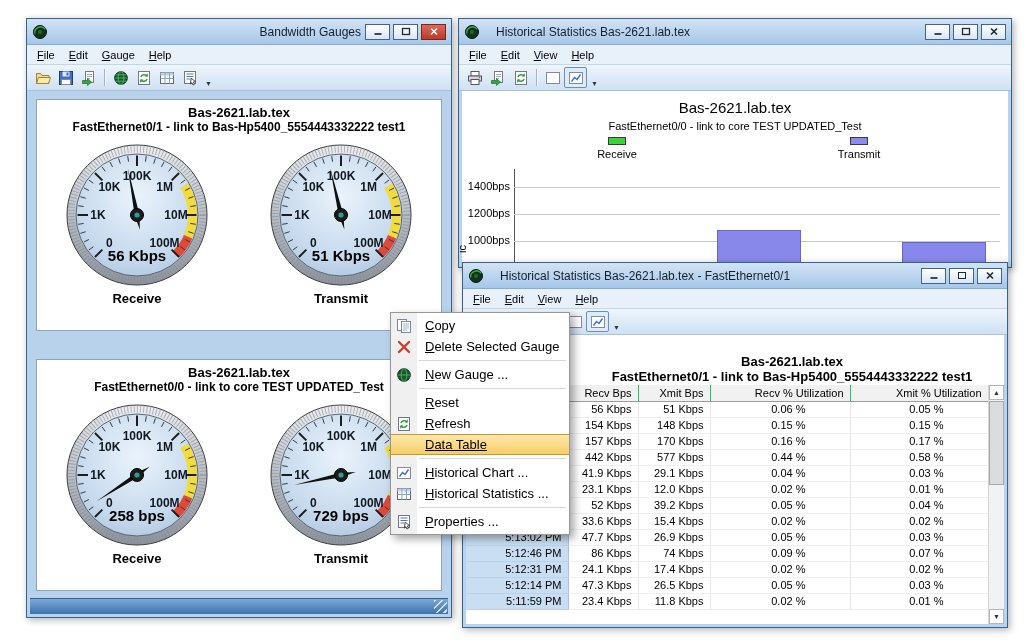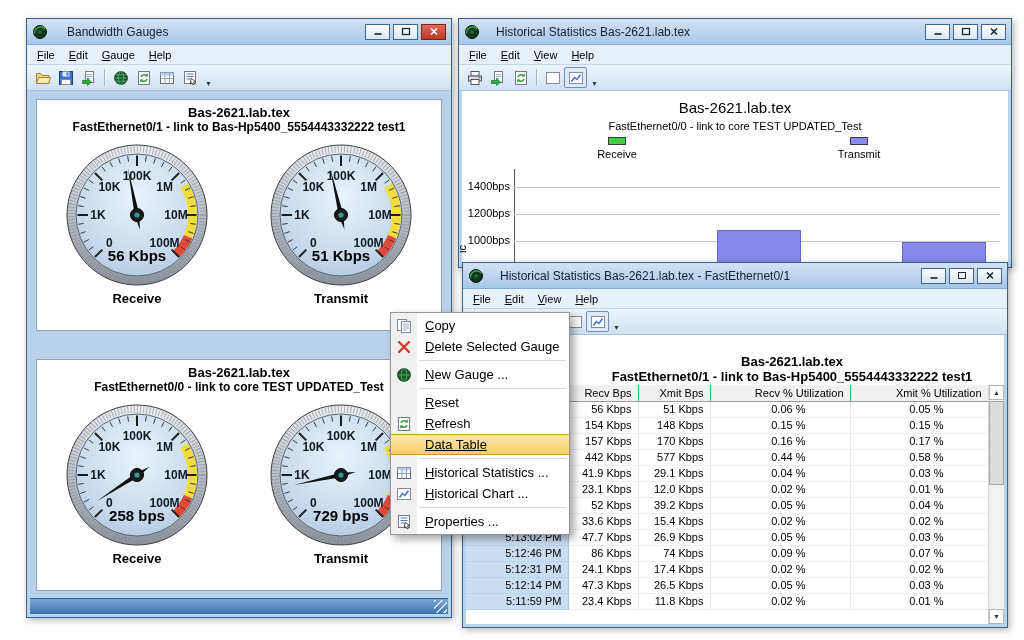--- a/index.html
+++ b/index.html
@@ -4,21 +4,21 @@
 <style>
   *{margin:0;padding:0;box-sizing:border-box;}
   html,body{width:1024px;height:640px;}
   body{position:relative;background:#fff;font-family:"Liberation Sans",sans-serif;font-size:11px;color:#000;overflow:hidden;}
   .window{position:absolute;border:1px solid #39618f;background:#b8d3ee;box-shadow:2px 2px 7px rgba(0,0,0,.3);}
   .titlebar{height:26px;background:linear-gradient(#d2e3f5,#a6c7e8);display:flex;align-items:center;padding:0 5px;border-bottom:1px solid #86abd4;position:relative;}
   .appicon{width:16px;height:16px;display:inline-block;}
   .appicon svg{width:16px;height:16px;display:block;}
   .title{font-size:12px;color:#14202c;white-space:nowrap;}
   .title.tleft{margin-left:16px;}
-  .title.tcenter{position:absolute;left:40px;right:90px;text-align:left;}
+  .title.tcenter{position:absolute;left:40px;right:90px;text-align:right;}
   .winbtns{margin-left:auto;display:flex;gap:3px;z-index:2;}
   .winbtn{width:25px;height:16px;border:1px solid #41648c;background:linear-gradient(#ffffff,#d9e6f4);display:flex;align-items:center;justify-content:center;color:#1c2a3a;cursor:default;}
   .winbtn svg{width:10px;height:9px;display:block;}
   .winbtn.close-red{background:linear-gradient(#e0695a,#b93a27);border-color:#7c2619;color:#fff;}
   .menubar{height:20px;background:#e8f1fa;display:flex;align-items:center;padding-left:3px;border-bottom:1px solid #c3d6ea;}
   .mi{padding:2px 7px;display:inline-block;}
   .u::first-letter{text-decoration:underline;}
   .toolbar{height:26px;background:linear-gradient(#eef5fc,#cfe1f3);display:flex;align-items:center;padding-left:4px;border-bottom:1px solid #a9c2dc;}
   .tbtn{width:23px;height:21px;display:inline-flex;align-items:center;justify-content:center;border:1px solid transparent;border-radius:2px;}
   .tbtn svg{width:16px;height:16px;display:block;}
@@ -744,36 +744,36 @@
       <span class="ctx-label u">Refresh</span>
     </div>
     <div class="ctx-item hl">
       <span class="ctx-icon"></span>
       <span class="ctx-label u">Data Table</span>
     </div>
     <div class="ctx-sep"></div>
     <div class="ctx-item">
       <span class="ctx-icon">
         <svg viewBox="0 0 16 16">
+          <rect x="1.5" y="2.5" width="13" height="11" fill="#fff" stroke="#889"></rect>
+          <path d="M3.5 11.5l3-4 2.5 2 3.5-5" fill="none" stroke="#3b6fd4" stroke-width="1.4"></path>
+        </svg>
+      </span>
+      <span class="ctx-label u">Historical Chart ...</span>
+    </div>
+    <div class="ctx-item">
+      <span class="ctx-icon">
+        <svg viewBox="0 0 16 16">
           <rect x="1.5" y="2.5" width="13" height="11" fill="#fff" stroke="#667"></rect>
           <rect x="1.5" y="2.5" width="13" height="3" fill="#b9d2ef"></rect>
           <path d="M1.5 8.5h13M6 2.5v11M10.5 2.5v11" stroke="#8ba3bd"></path>
         </svg>
       </span>
       <span class="ctx-label u">Historical Statistics ...</span>
     </div>
-    <div class="ctx-item">
-      <span class="ctx-icon">
-        <svg viewBox="0 0 16 16">
-          <rect x="1.5" y="2.5" width="13" height="11" fill="#fff" stroke="#889"></rect>
-          <path d="M3.5 11.5l3-4 2.5 2 3.5-5" fill="none" stroke="#3b6fd4" stroke-width="1.4"></path>
-        </svg>
-      </span>
-      <span class="ctx-label u">Historical Chart ...</span>
-    </div>
     <div class="ctx-sep"></div>
     <div class="ctx-item">
       <span class="ctx-icon">
         <svg viewBox="0 0 16 16">
           <rect x="2.5" y="1.5" width="11" height="12" fill="#fff" stroke="#778"></rect>
           <path d="M4.5 4h7M4.5 6.5h7M4.5 9h4" stroke="#4a7ab5"></path>
           <path d="M9.2 8.2l4.3 3.4-2.1.4 1.1 2.2-1.5.8-1.1-2.3-1.6 1.4z" fill="#fff" stroke="#222" stroke-width="0.8"></path>
         </svg>
       </span>
       <span class="ctx-label u">Properties ...</span>

